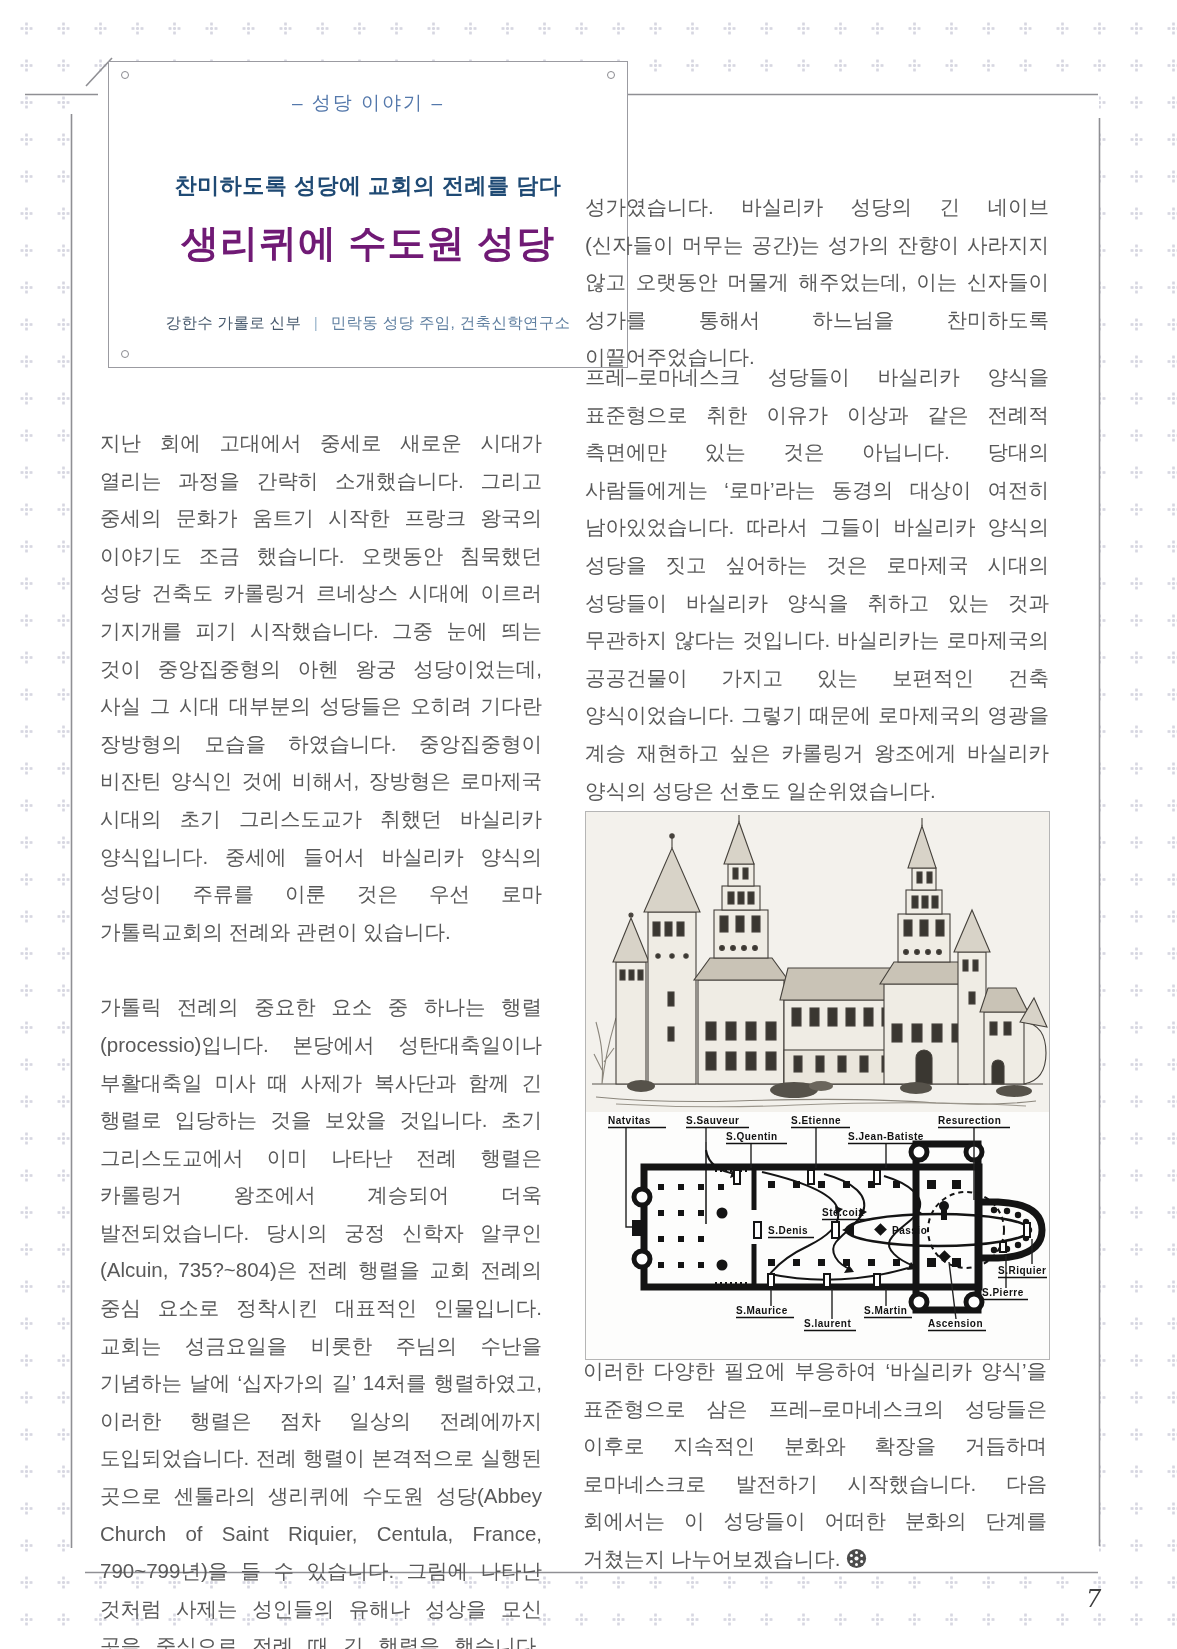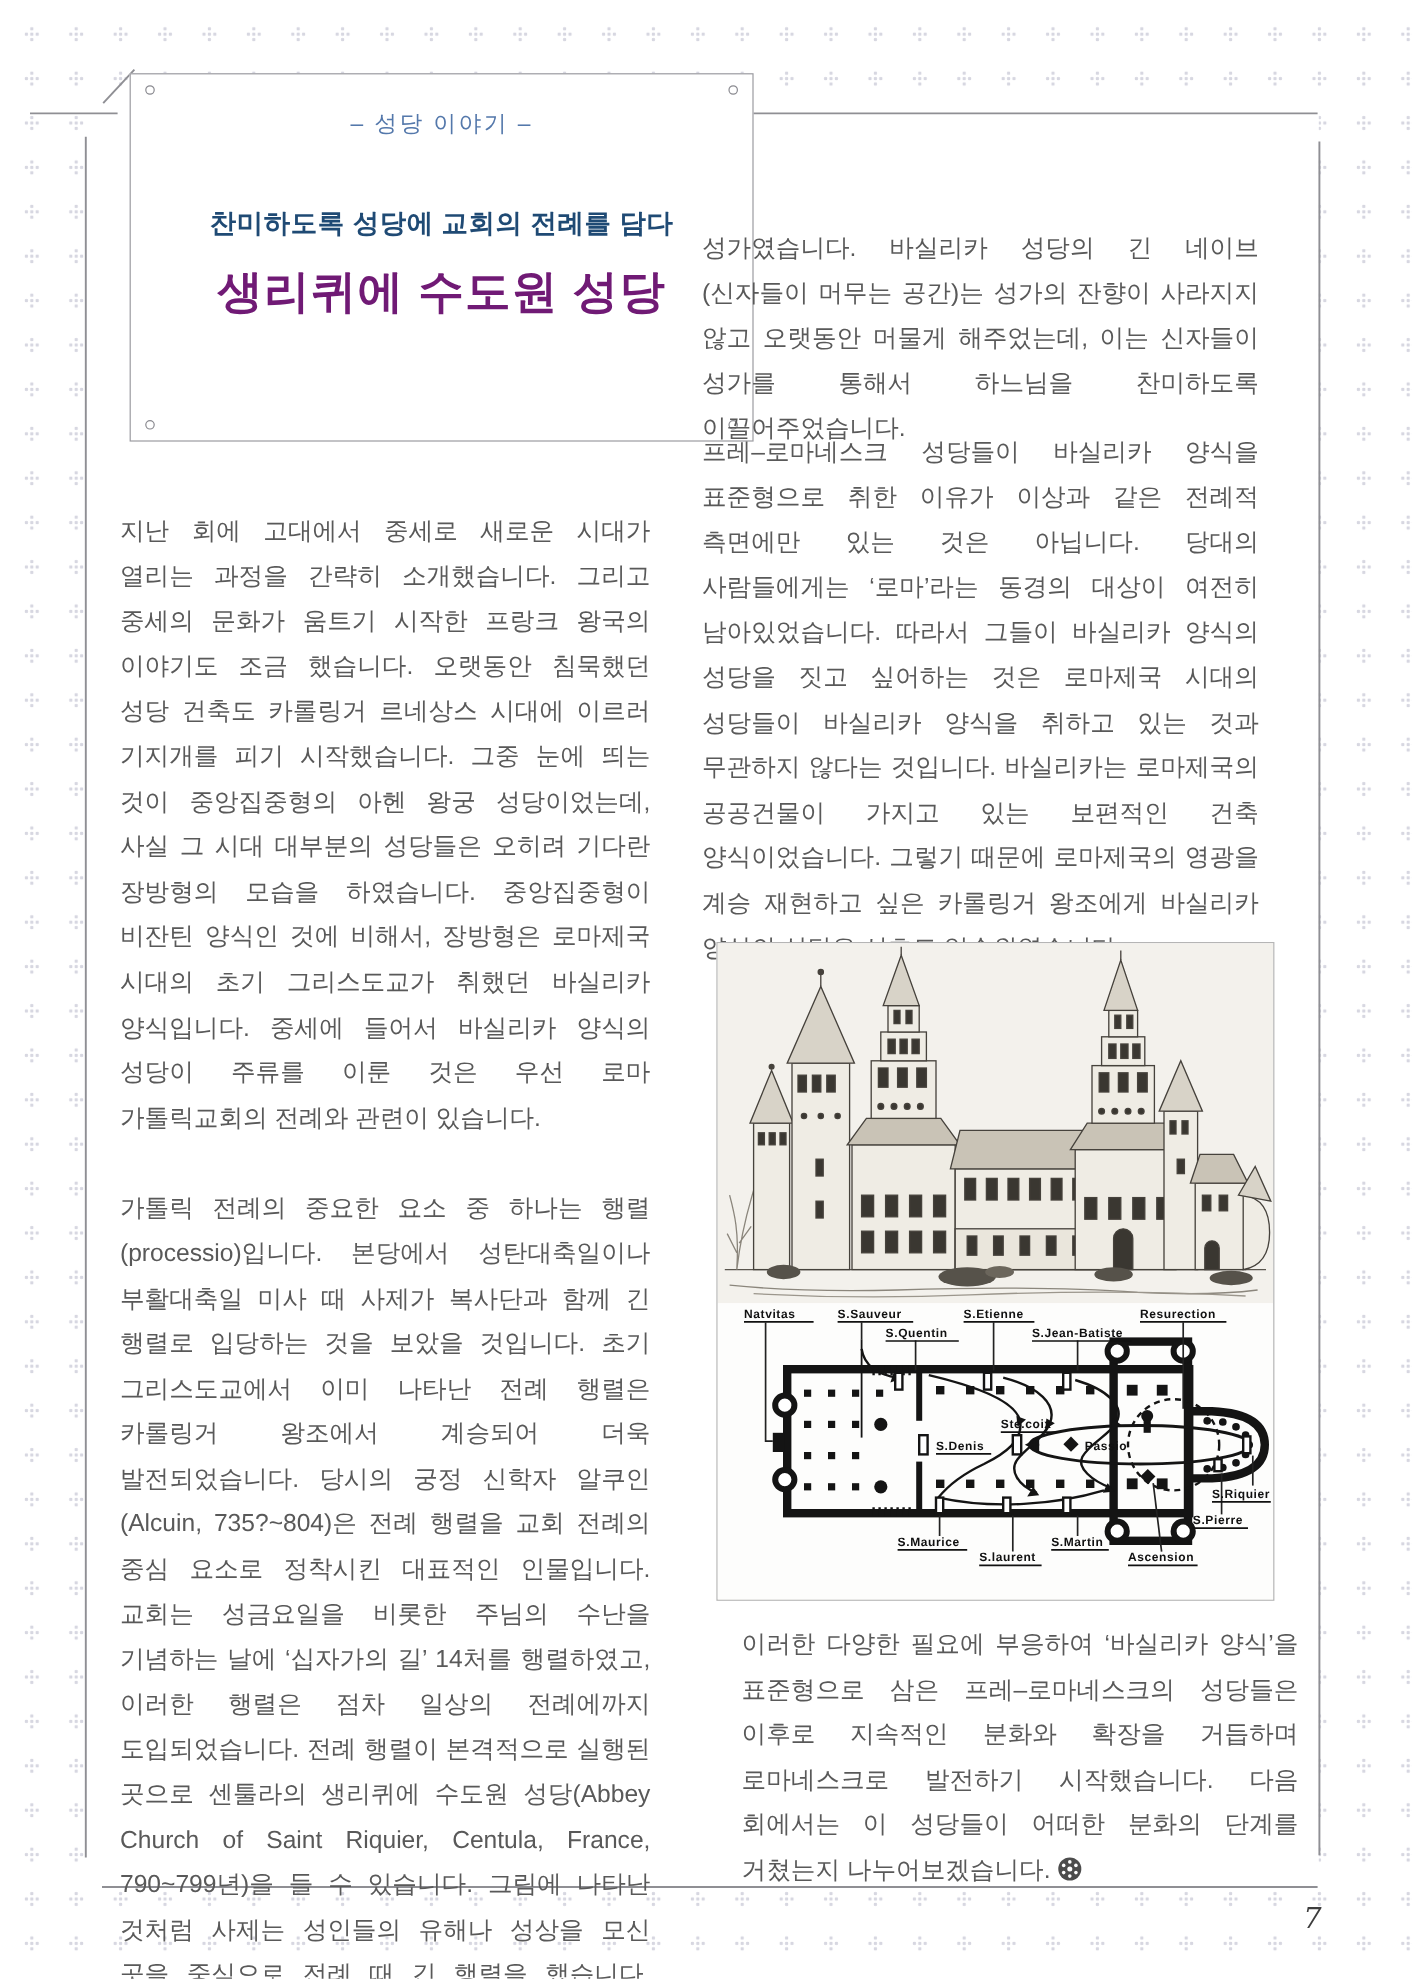--- a/index.html
+++ b/index.html
@@ -35,26 +35,26 @@
   .byline .sep{color:#9db7cd;margin:0 8px;}
   .byline .affil{color:#5f7fa0;}
   
   .body-par{
     font-size:20.5px;line-height:37.6px;color:#595959;text-align:justify;
     margin:0;word-break:keep-all;
   }
   #left-col{left:100px;top:424px;width:442px;}
   #rc-p1{left:585px;top:188px;width:464px;}
   #rc-p2{left:585px;top:358px;width:464px;}
-  #rc-p3{left:618px;top:1352px;width:464px;}
+  #rc-p3{left:583px;top:1352px;width:464px;}
   .par-gap{margin-top:38px;}
   
   #figure-box{
-    left:585px;top:785px;width:463px;height:547px;
-    border:1px solid #b5b5b5;box-sizing:content-box;background:#fdfdfc;margin-left:12px;
+    left:585px;top:811px;width:463px;height:547px;
+    border:1px solid #b5b5b5;box-sizing:content-box;background:#fdfdfc;
   }
   .endmark{display:inline-block;vertical-align:-3px;margin-left:6px;}
   #page-number{left:1086px;top:1585px;font-family:"DejaVu Serif","Liberation Serif",serif;font-style:italic;font-size:24px;color:#3d3d3d;}
   .plan-label{font-size:10px;font-weight:bold;fill:#111;font-family:"Liberation Sans",sans-serif;letter-spacing:0.5px;}
 </style>
 </head>
 <body>
 
 <div id="panel" class="abs"></div>
 
@@ -70,20 +70,25 @@
 </svg>
 
 <div id="title-box" class="abs">
   <div class="pin" id="pin-tl"></div>
   <div class="pin" id="pin-tr"></div>
   <div class="pin" id="pin-bl"></div>
   <div class="pin" id="pin-br"></div>
   <div class="series-label">–  성당 이야기  –</div>
   <div class="subtitle">찬미하도록 성당에 교회의 전례를 담다</div>
   <div class="main-title">생리퀴에 수도원 성당</div>
+  <div class="byline">
+    <span class="author">강한수 가롤로 신부</span>
+    <span class="sep">|</span>
+    <span class="affil">민락동 성당 주임,  건축신학연구소</span>
+  </div>
 </div>
 
 <div id="left-col" class="abs">
   <p class="body-par">지난 회에 고대에서 중세로 새로운 시대가 열리는 과정을 간략히 소개했습니다. 그리고 중세의 문화가 움트기 시작한 프랑크 왕국의 이야기도 조금 했습니다. 오랫동안 침묵했던 성당 건축도 카롤링거 르네상스 시대에 이르러 기지개를 피기 시작했습니다. 그중 눈에 띄는 것이 중앙집중형의 아헨 왕궁 성당이었는데, 사실 그 시대 대부분의 성당들은 오히려 기다란 장방형의 모습을 하였습니다. 중앙집중형이 비잔틴 양식인 것에 비해서, 장방형은 로마제국 시대의 초기 그리스도교가 취했던 바실리카 양식입니다. 중세에 들어서 바실리카 양식의 성당이 주류를 이룬 것은 우선 로마 가톨릭교회의 전례와 관련이 있습니다.</p>
   <p class="body-par par-gap">가톨릭 전례의 중요한 요소 중 하나는 행렬(processio)입니다. 본당에서 성탄대축일이나 부활대축일 미사 때 사제가 복사단과 함께 긴 행렬로 입당하는 것을 보았을 것입니다. 초기 그리스도교에서 이미 나타난 전례 행렬은 카롤링거 왕조에서 계승되어 더욱 발전되었습니다. 당시의 궁정 신학자 알쿠인(Alcuin, 735?~804)은 전례 행렬을 교회 전례의 중심 요소로 정착시킨 대표적인 인물입니다. 교회는 성금요일을 비롯한 주님의 수난을 기념하는 날에 ‘십자가의 길’ 14처를 행렬하였고, 이러한 행렬은 점차 일상의 전례에까지 도입되었습니다. 전례 행렬이 본격적으로 실행된 곳으로 센툴라의 생리퀴에 수도원 성당(Abbey Church of Saint Riquier, Centula, France, 790~799년)을 들 수 있습니다. 그림에 나타난 것처럼 사제는 성인들의 유해나 성상을 모신 곳을 중심으로 전례 때 긴 행렬을 했습니다. 성당이 기다란 바실리카 양식을 필요로 했던 또 한 가지 요소는 전례</p>
 </div>
 
 <p id="rc-p1" class="abs body-par">성가였습니다. 바실리카 성당의 긴 네이브(신자들이 머무는 공간)는 성가의 잔향이 사라지지 않고 오랫동안 머물게 해주었는데, 이는 신자들이 성가를 통해서 하느님을 찬미하도록 이끌어주었습니다.</p>
 <p id="rc-p2" class="abs body-par">프레–로마네스크 성당들이 바실리카 양식을 표준형으로 취한 이유가 이상과 같은 전례적 측면에만 있는 것은 아닙니다. 당대의 사람들에게는 ‘로마’라는 동경의 대상이 여전히 남아있었습니다. 따라서 그들이 바실리카 양식의 성당을 짓고 싶어하는 것은 로마제국 시대의 성당들이 바실리카 양식을 취하고 있는 것과 무관하지 않다는 것입니다. 바실리카는 로마제국의 공공건물이 가지고 있는 보편적인 건축 양식이었습니다. 그렇기 때문에 로마제국의 영광을 계승 재현하고 싶은 카롤링거 왕조에게 바실리카 양식의 성당은 선호도 일순위였습니다.</p>
 

